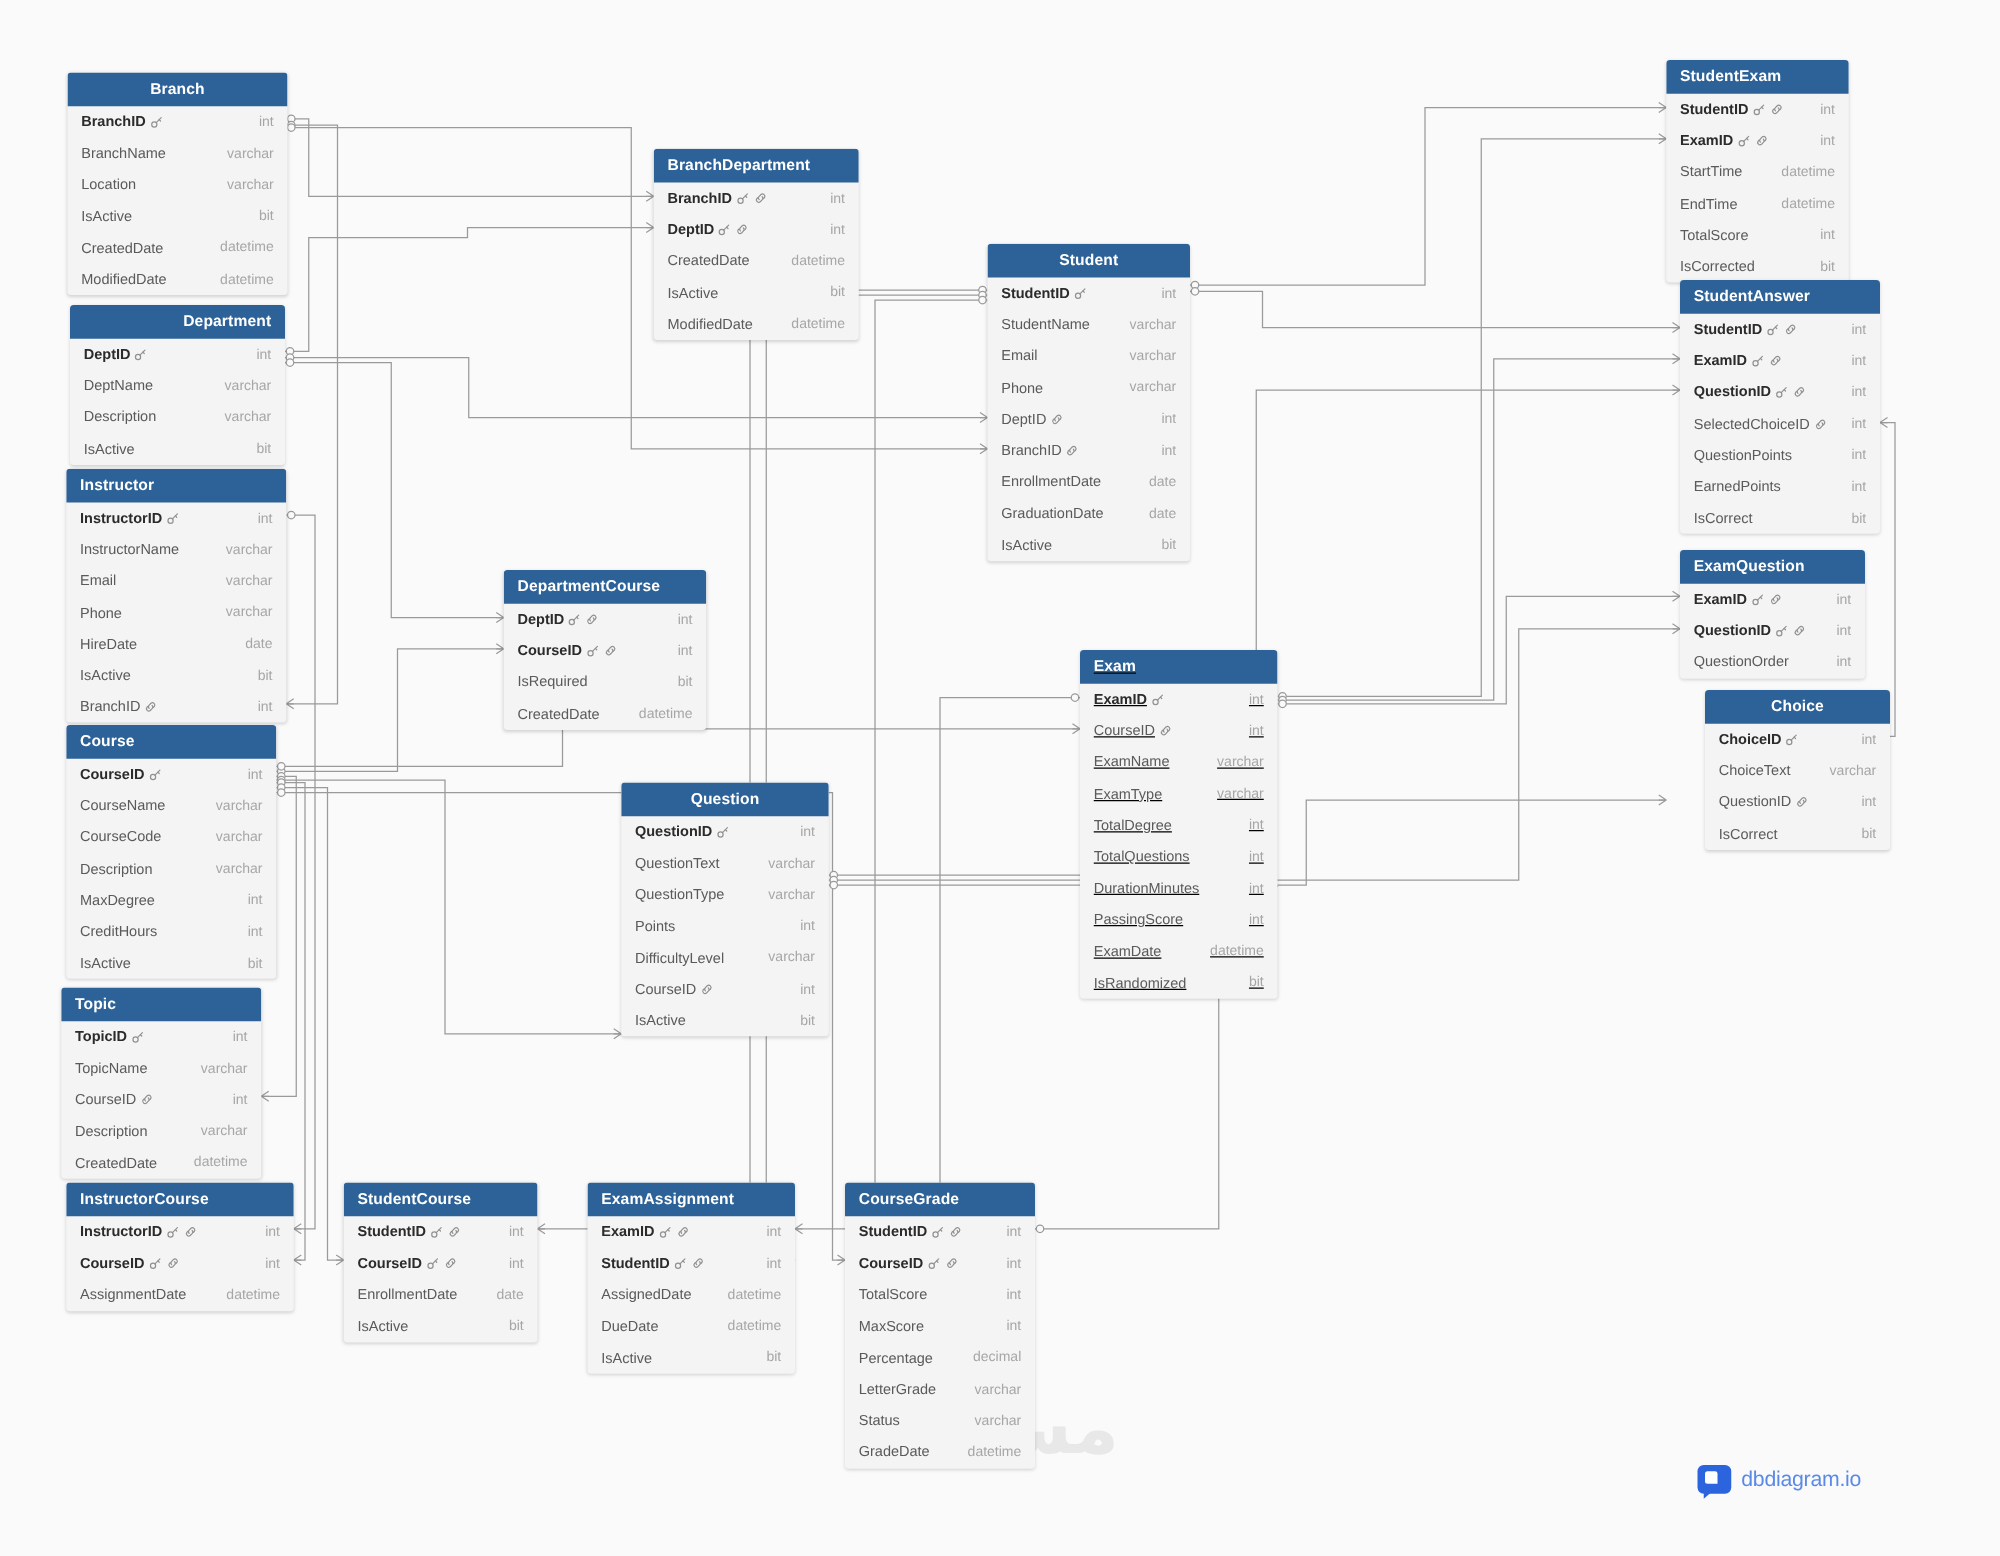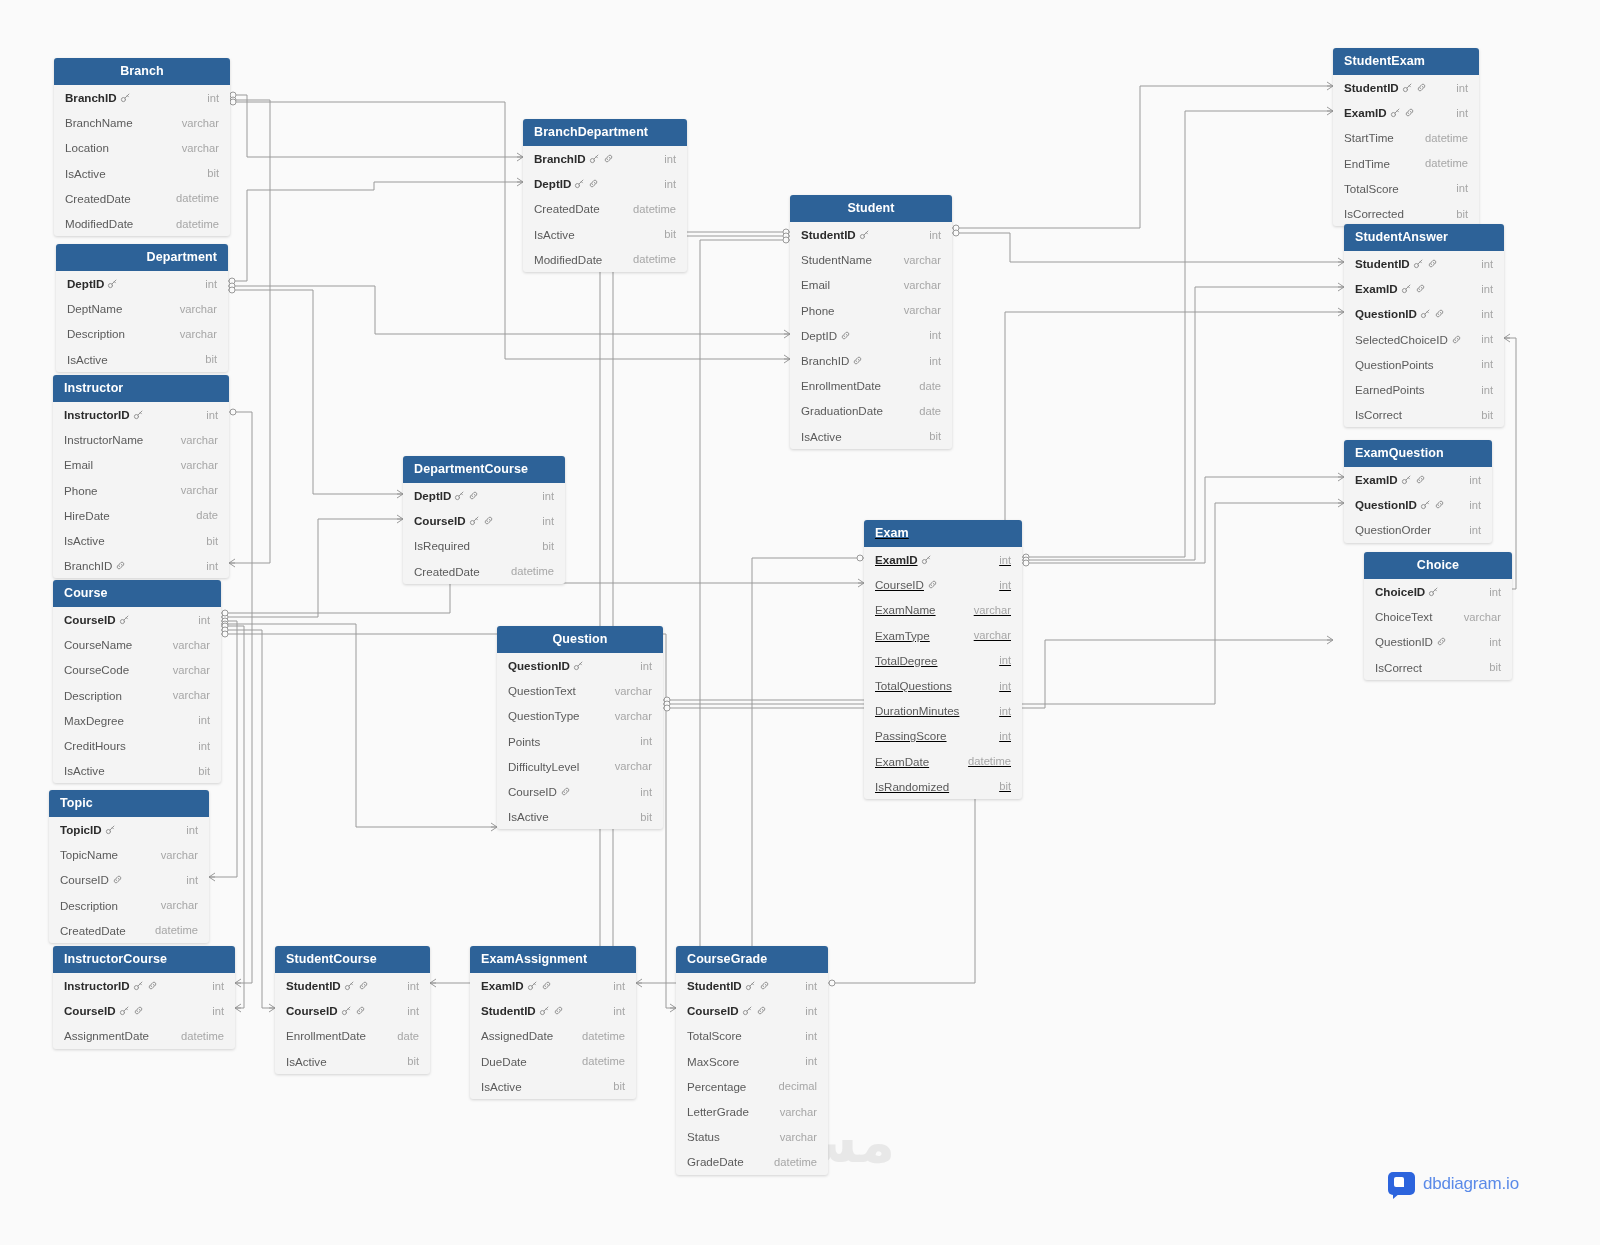--- a/index.html
+++ b/index.html
@@ -85,21 +85,21 @@
     display: inline-block;
     width: 11px; height: 11px;
     vertical-align: middle;
     opacity: 0.72;
   }
   .icon svg { display: block; width: 11px; height: 11px; }
 
   .brand {
     position: absolute;
     z-index: 4;
-    left: 1388px; top: 1172px;
+    left: 1358px; top: 1172px;
     display: flex;
     align-items: center;
     gap: 8px;
   }
   .brand-mark {
     width: 27px; height: 23px;
     background: #2c64dd;
     border-radius: 5px;
     position: relative;
   }

